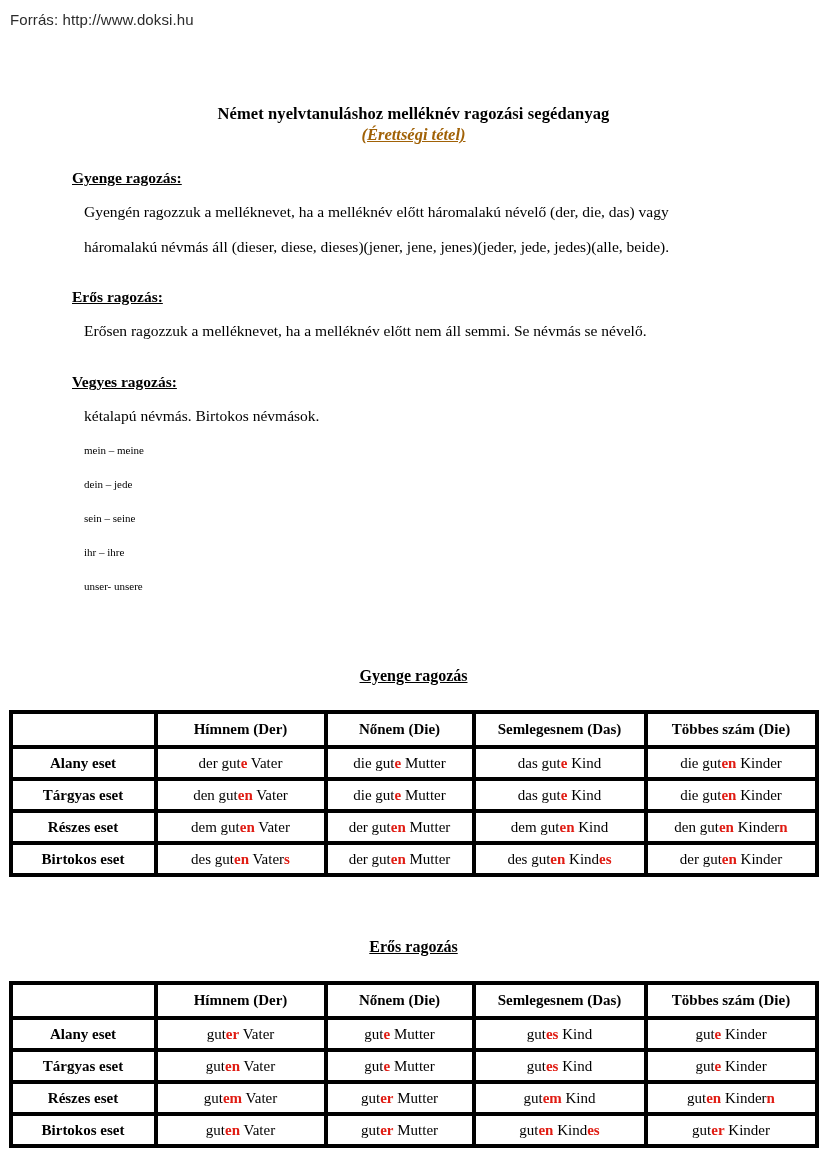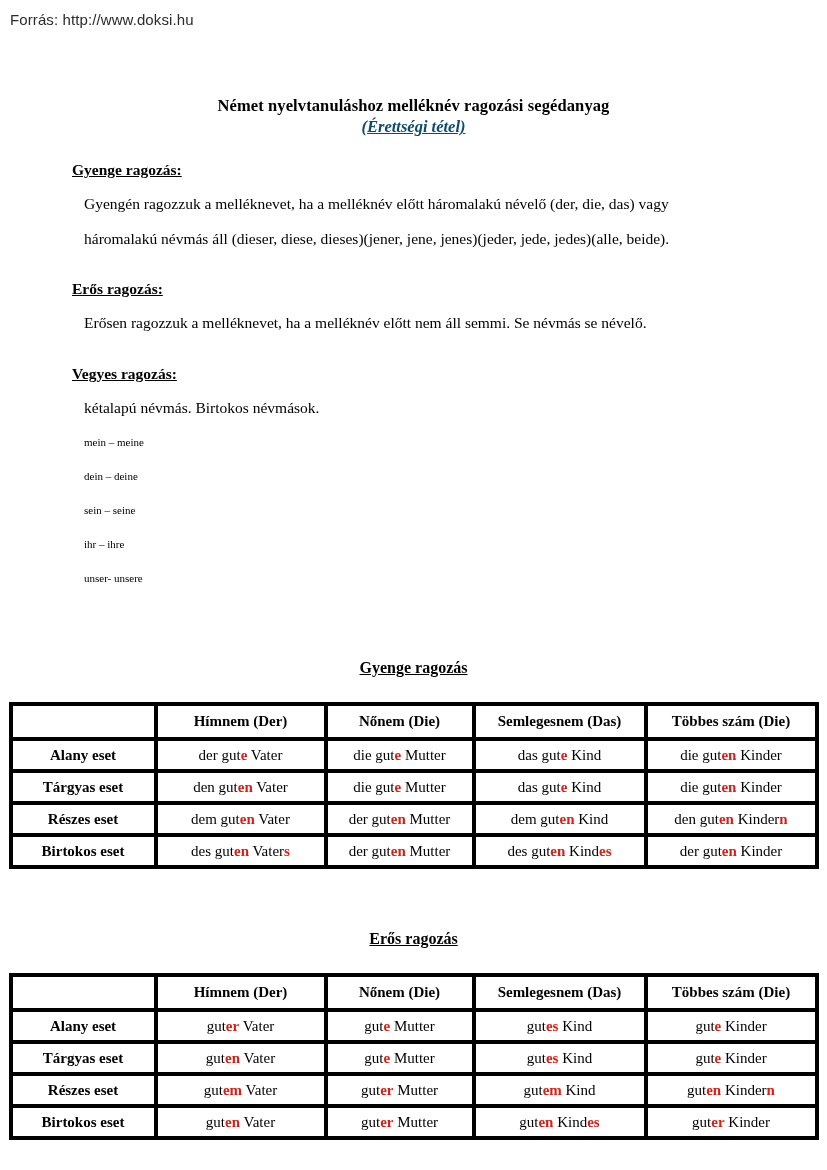--- a/index.html
+++ b/index.html
@@ -24,21 +24,21 @@
     font-family: "Liberation Sans", "DejaVu Sans", sans-serif;
     font-size: 15px;
     line-height: 13px;
     color: #2b2b2b;
     letter-spacing: 0.1px;
   }
 
   
   #page {
     position: absolute;
-    top: 0;
+    top: 8px;
     left: 0;
     width: 827px;
     padding: 0;
   }
 
   
   #doc-title {
     margin: 0;
     padding-top: 96px;
     text-align: center;
@@ -48,21 +48,21 @@
     letter-spacing: 0.1px;
   }
   #doc-subtitle {
     margin: 0;
     text-align: center;
     font-size: 16.5px;
     font-weight: bold;
     font-style: italic;
     line-height: 21px;
     text-decoration: underline;
-    color: #0c4a6e;
+    color: #a16207;
   }
 
   
   .prose-block {
     margin: 0;
     padding: 0 58px 0 72px;
   }
   .sec-heading {
     margin: 0;
     font-size: 15.5px;
@@ -158,21 +158,21 @@
 
     <div class="spacer-sm"></div>
 
     <div>
       <p class="sec-heading">Vegyes ragozás:</p>
       <p class="sec-text">kétalapú névmás. Birtokos névmások.</p>
     </div>
 
     <div>
       <p class="pron-list">mein – meine</p>
-      <p class="pron-list">dein – deine</p>
+      <p class="pron-list">dein – jede</p>
       <p class="pron-list">sein – seine</p>
       <p class="pron-list">ihr – ihre</p>
       <p class="pron-list">unser- unsere</p>
     </div>
 
   </div>
 
   <div class="pre-table-gap"></div>
 
   <div class="table-caption">Gyenge ragozás</div>

